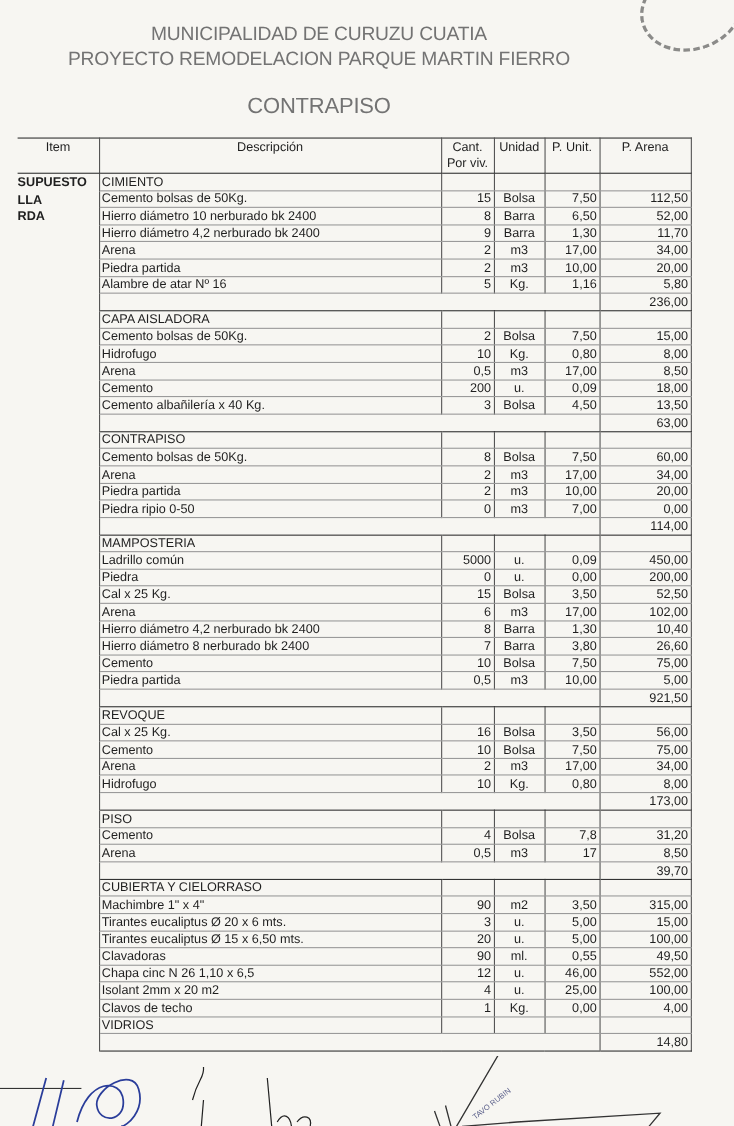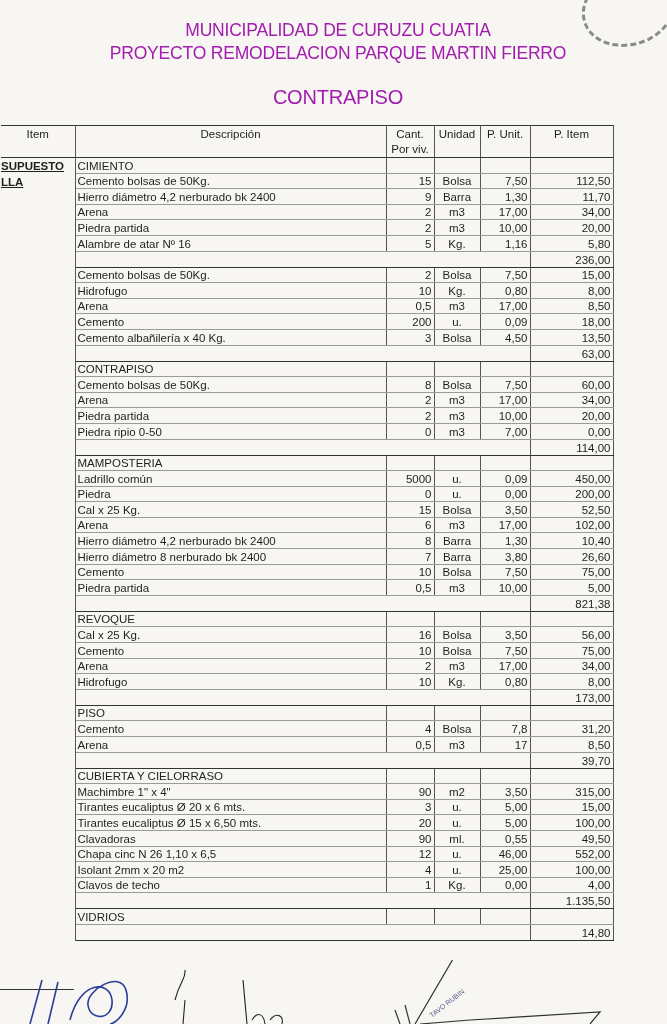--- a/index.html
+++ b/index.html
@@ -4,45 +4,45 @@
 <style>
   html, body { margin:0; padding:0; }
   body {
     width:667px; height:1024px; overflow:hidden; position:relative;
     background:#f7f6f2;
     font-family:"Liberation Sans", sans-serif;
     color:#1f1f1f;
   }
   .title {
     position:absolute; left:0; width:580px; text-align:center;
-    font-size:17.5px; letter-spacing:-0.2px; color:#a21caf;margin-left:48px;
+    font-size:17.5px; letter-spacing:-0.2px; color:#737373;
   }
   #t1 { top:20px; }
   #t2 { top:43px; }
   #t3 { top:86px; font-size:20px; left:0; width:580px; }
   .stamp {
     position:absolute; right:-10px; top:-30px; width:90px; height:70px;
     border:3px dashed #333; border-radius:50%; opacity:.55;
     transform:rotate(-18deg);
   }
   .tbl {
-    position:absolute; left:1px; top:125px; width:612px;
+    position:absolute; left:16px; top:125px; width:612px;
     border-collapse:collapse; table-layout:fixed;
   }
   .tbl td {
     border-left:1px solid #555; border-right:1px solid #555;
     border-bottom:1px solid #9a9a9a;
     height:14.6px; padding:0 2px; font-size:11.5px; line-height:14px;
     white-space:nowrap; overflow:hidden; vertical-align:bottom;
   }
   .tbl tr.hdr td {
     height:30px; vertical-align:top; text-align:center; font-size:11.5px;
     border-top:1.5px solid #333; border-bottom:1.5px solid #333; padding-top:1px;
   }
-  .tbl td.item { border-left:none; font-weight:bold; font-size:11.5px; padding:0; text-align:left; border-bottom:none;text-decoration:underline; }
+  .tbl td.item { border-left:none; font-weight:bold; font-size:11.5px; padding:0; text-align:left; border-bottom:none; }
   .tbl td.num { text-align:right; }
   .tbl td.ctr { text-align:center;margin-left:36px; }
   .tbl tr.sec td.cell { border-top:1.5px solid #333; }
   .tbl tr.sub td.sp { border-right:none; border-left:1px solid #555; border-bottom:1.5px solid #333; }
   .tbl tr.sub td.sp2 { border-left:none; border-right:none; border-bottom:1.5px solid #333; }
   .tbl tr.sub td.tot { border-bottom:1.5px solid #333; text-align:right; }
   .tbl tr.sub td { height:15px;margin-left:36px; }
   .leftline { position:absolute; left:0; top:989px; width:74px; height:0; border-top:1px solid #333; }
   .sig { position:absolute; }
 </style>
@@ -64,37 +64,45 @@
     <col style="width:50px">
     <col style="width:83px">
   </colgroup>
   <tbody id="tbody">
     <tr class="hdr">
       <td style="border-left:none">Item</td>
       <td>Descripción</td>
       <td style="line-height:15px"><span>Cant.</span><br><span>Por viv.</span></td>
       <td>Unidad</td>
       <td>P. Unit.</td>
-      <td>P. Item</td>
+      <td>P. Arena</td>
     </tr>
   <tr class="sec">
         <td class="item">SUPUESTO</td>
         <td class="cell">CIMIENTO</td>
         <td class="cell"></td>
         <td class="cell"></td>
         <td class="cell"></td>
         <td class="cell"></td>
       </tr>
       <tr>
         <td class="item">LLA</td>
         <td>Cemento bolsas de 50Kg.</td>
         <td class="num">15</td>
         <td class="ctr">Bolsa</td>
         <td class="num">7,50</td>
         <td class="num">112,50</td>
+      </tr>
+      <tr>
+        <td class="item">RDA</td>
+        <td>Hierro diámetro 10 nerburado bk 2400</td>
+        <td class="num">8</td>
+        <td class="ctr">Barra</td>
+        <td class="num">6,50</td>
+        <td class="num">52,00</td>
       </tr>
       <tr>
         <td class="item"></td>
         <td>Hierro diámetro 4,2 nerburado bk 2400</td>
         <td class="num">9</td>
         <td class="ctr">Barra</td>
         <td class="num">1,30</td>
         <td class="num">11,70</td>
       </tr>
       <tr>
@@ -120,20 +128,28 @@
         <td class="ctr">Kg.</td>
         <td class="num">1,16</td>
         <td class="num">5,80</td>
       </tr>
       <tr class="sub">
         <td class="item"></td>
         <td class="sp" colspan="1"></td>
         <td class="sp2" colspan="3"></td>
         <td class="tot">236,00</td>
       </tr>
+      <tr class="sec">
+        <td class="item"></td>
+        <td class="cell">CAPA AISLADORA</td>
+        <td class="cell"></td>
+        <td class="cell"></td>
+        <td class="cell"></td>
+        <td class="cell"></td>
+      </tr>
       <tr>
         <td class="item"></td>
         <td>Cemento bolsas de 50Kg.</td>
         <td class="num">2</td>
         <td class="ctr">Bolsa</td>
         <td class="num">7,50</td>
         <td class="num">15,00</td>
       </tr>
       <tr>
         <td class="item"></td>
@@ -288,21 +304,21 @@
         <td>Piedra partida</td>
         <td class="num">0,5</td>
         <td class="ctr">m3</td>
         <td class="num">10,00</td>
         <td class="num">5,00</td>
       </tr>
       <tr class="sub">
         <td class="item"></td>
         <td class="sp" colspan="1"></td>
         <td class="sp2" colspan="3"></td>
-        <td class="tot">821,38</td>
+        <td class="tot">921,50</td>
       </tr>
       <tr class="sec">
         <td class="item"></td>
         <td class="cell">REVOQUE</td>
         <td class="cell"></td>
         <td class="cell"></td>
         <td class="cell"></td>
         <td class="cell"></td>
       </tr>
       <tr>
@@ -429,26 +445,20 @@
         <td class="num">25,00</td>
         <td class="num">100,00</td>
       </tr>
       <tr>
         <td class="item"></td>
         <td>Clavos de techo</td>
         <td class="num">1</td>
         <td class="ctr">Kg.</td>
         <td class="num">0,00</td>
         <td class="num">4,00</td>
-      </tr>
-      <tr class="sub">
-        <td class="item"></td>
-        <td class="sp" colspan="1"></td>
-        <td class="sp2" colspan="3"></td>
-        <td class="tot">1.135,50</td>
       </tr>
       <tr class="sec">
         <td class="item"></td>
         <td class="cell">VIDRIOS</td>
         <td class="cell"></td>
         <td class="cell"></td>
         <td class="cell"></td>
         <td class="cell"></td>
       </tr>
       <tr class="sub">

